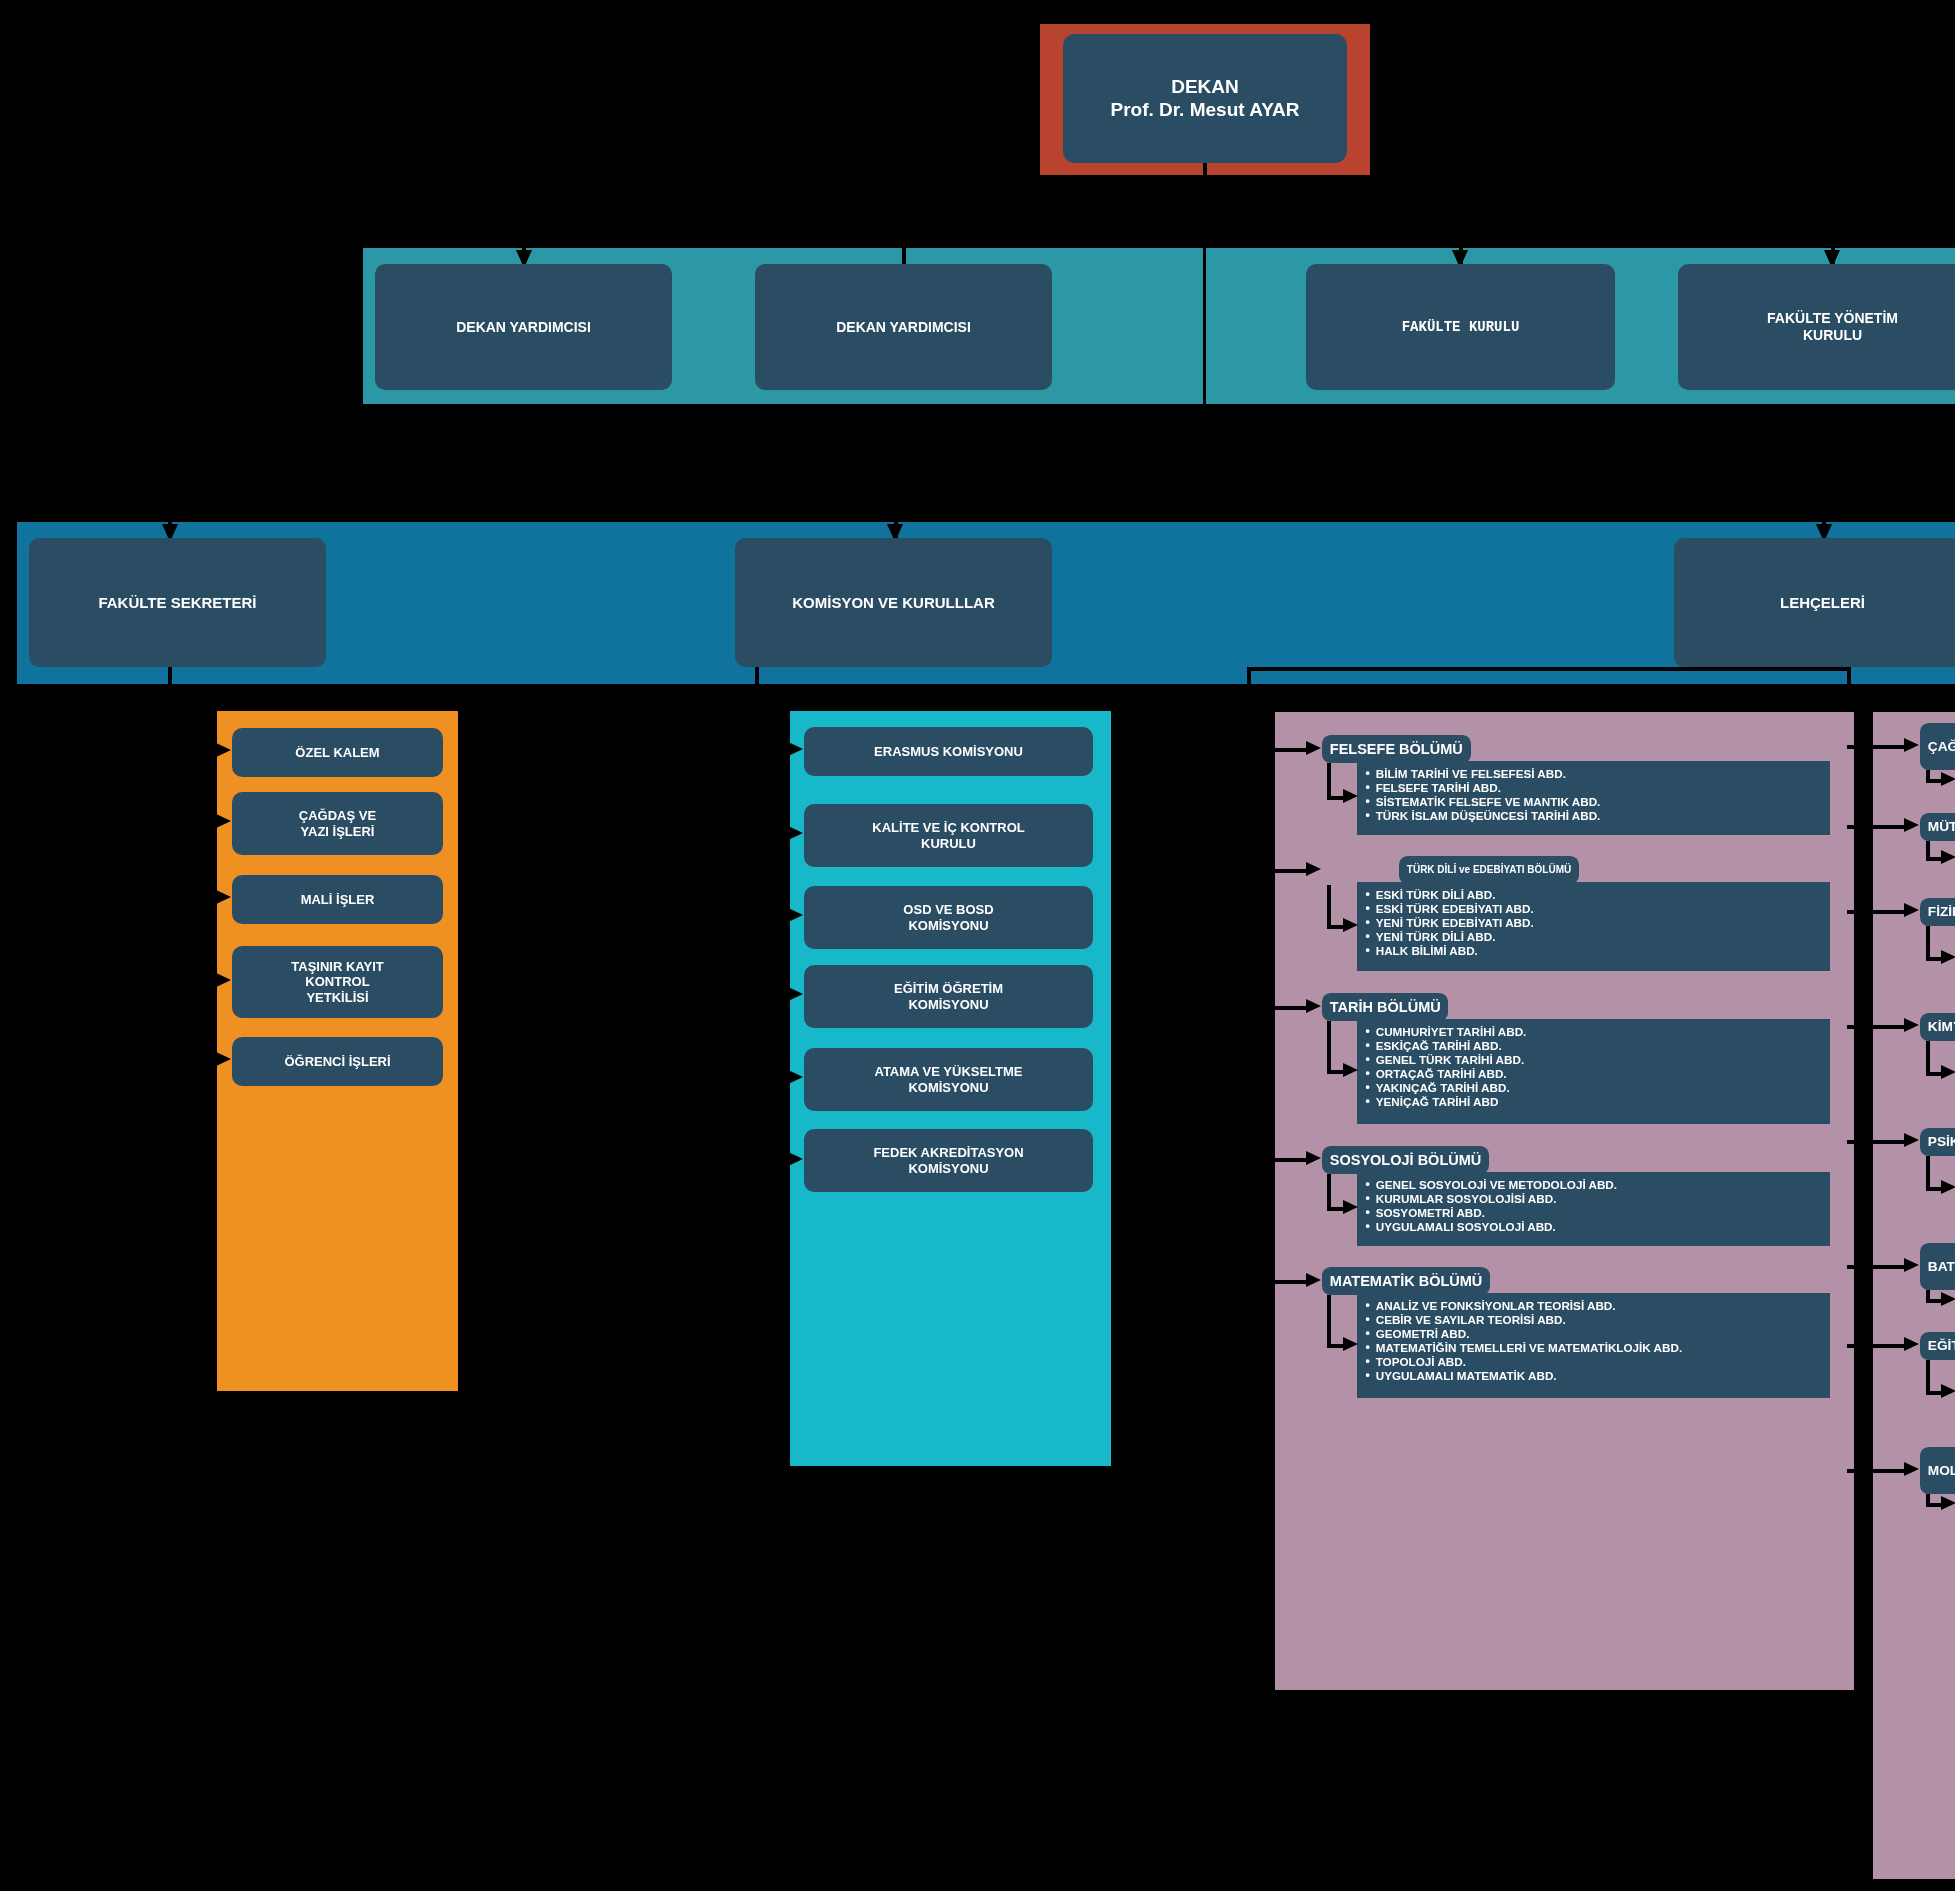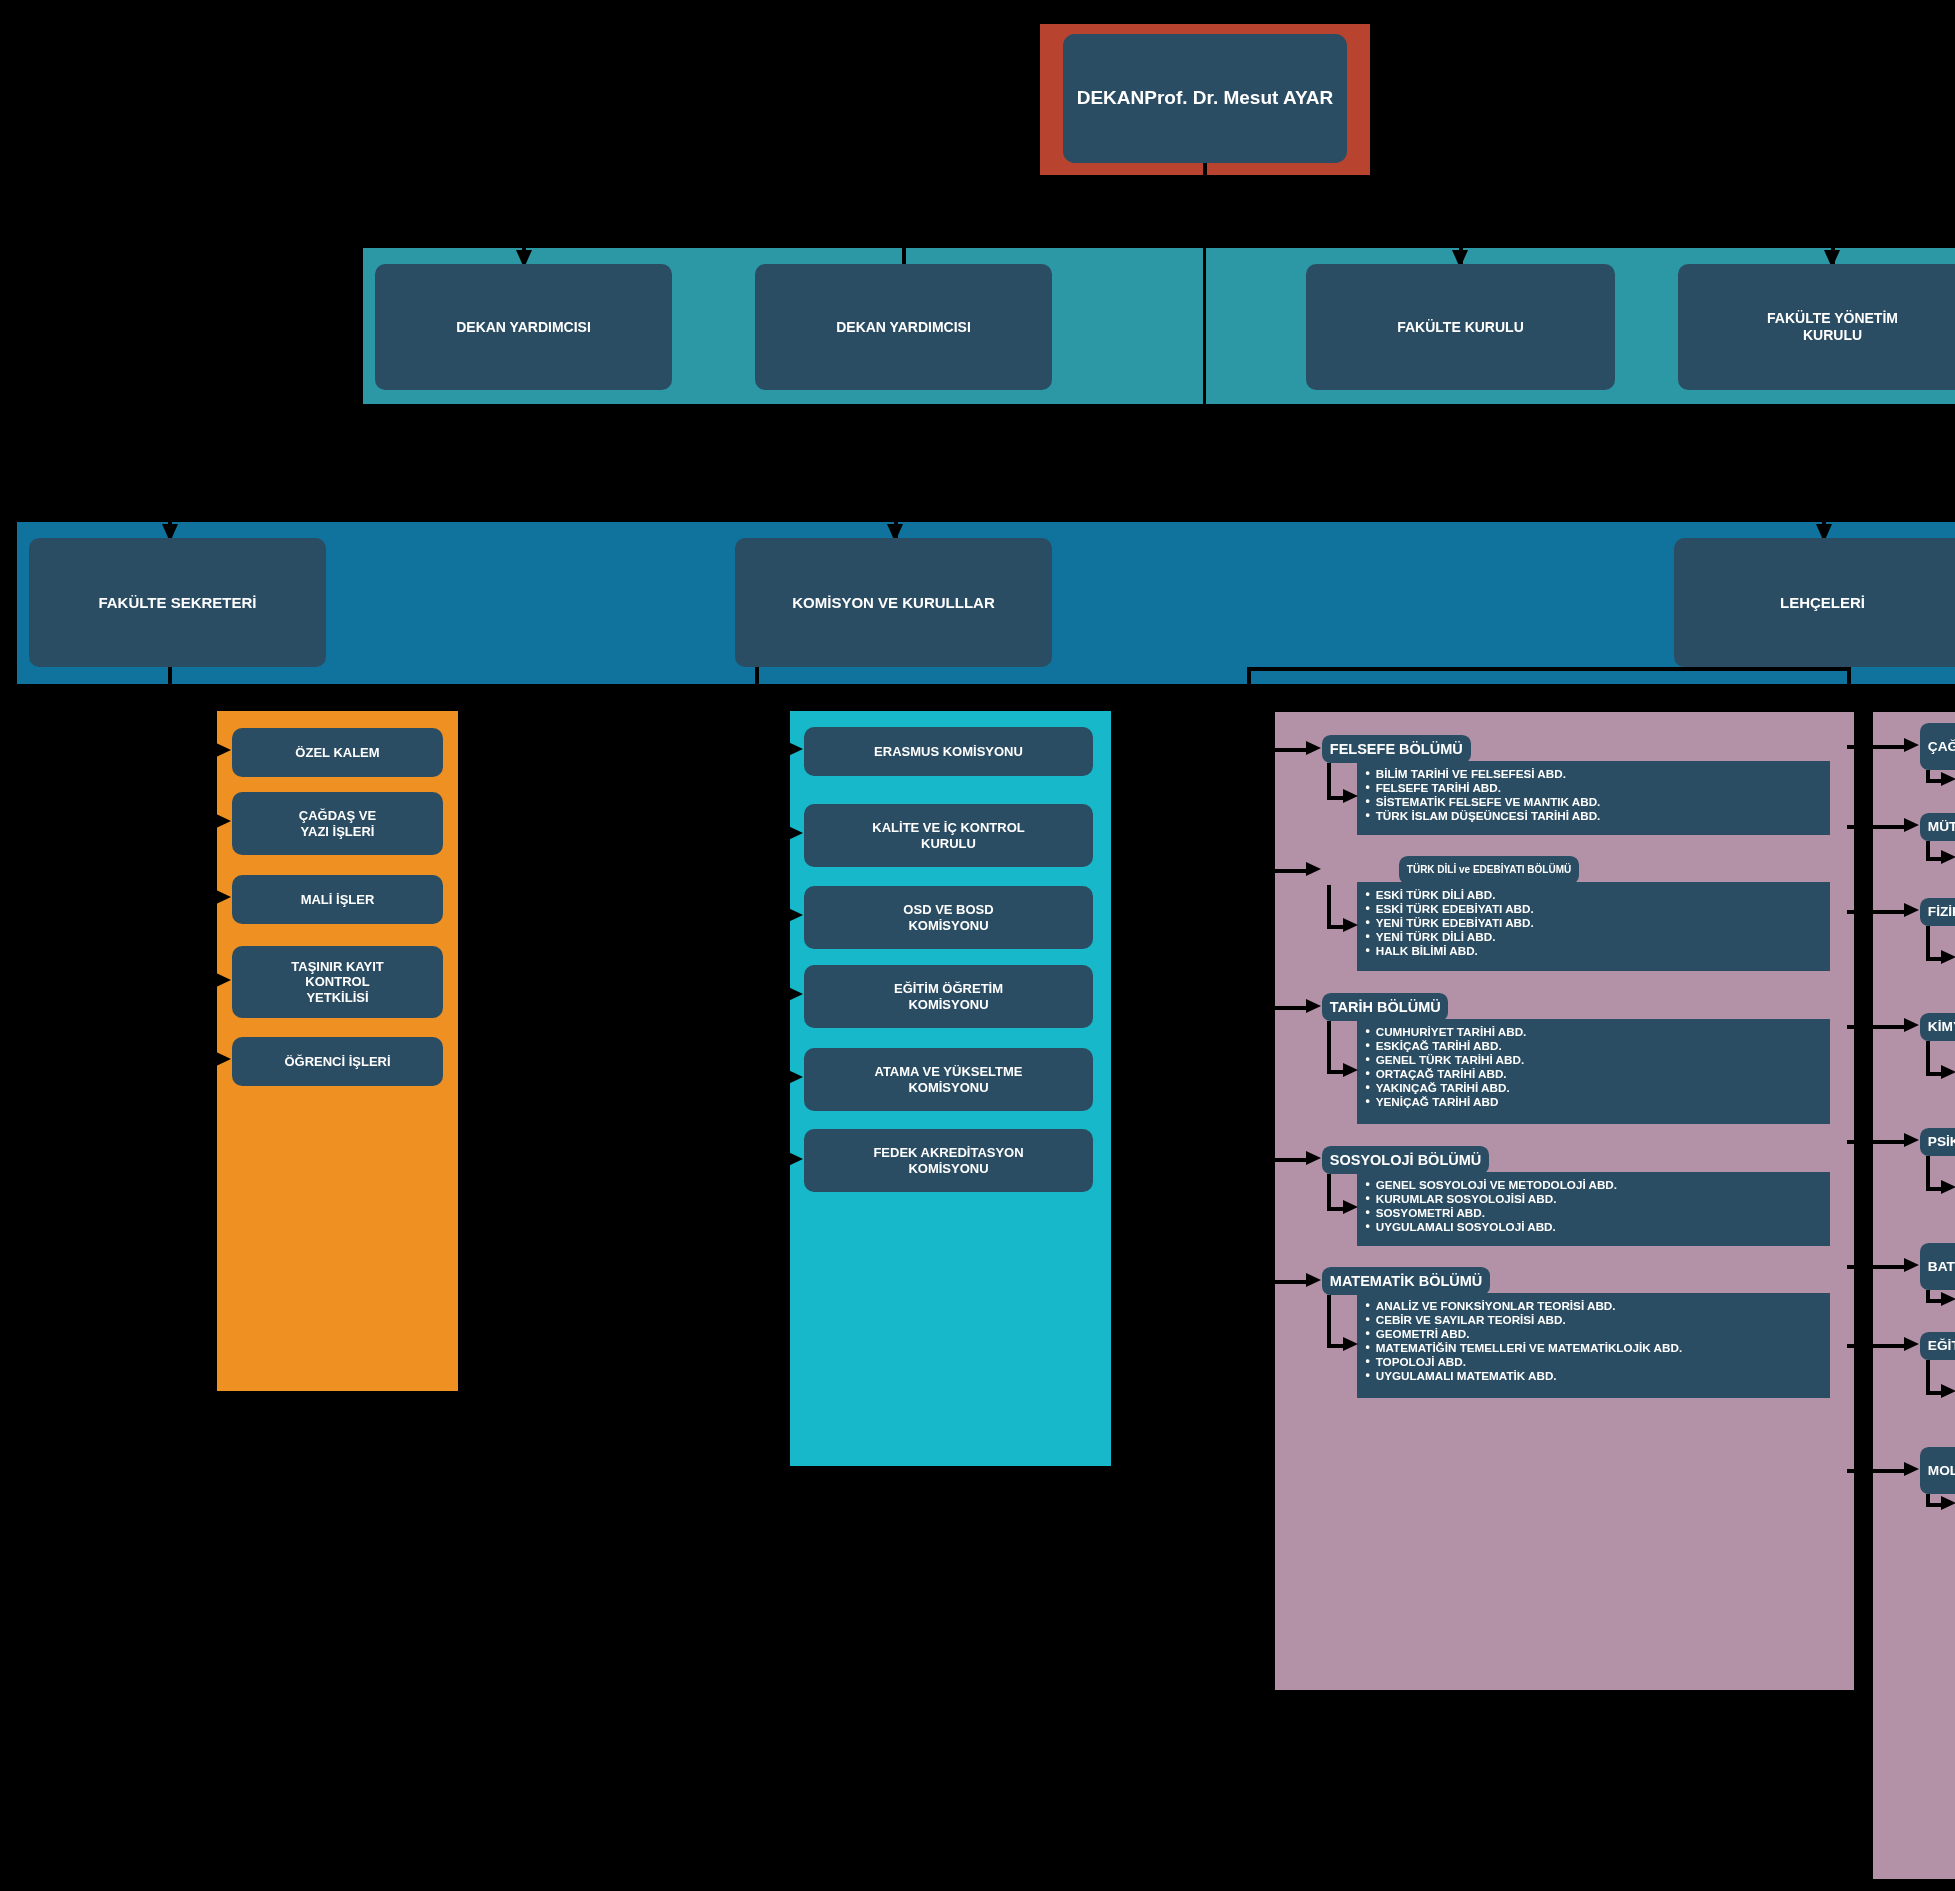--- a/index.html
+++ b/index.html
@@ -19,38 +19,38 @@
     font-weight:bold;
     line-height:1.18;
     box-sizing:border-box;
     padding:2.3px 5.5px;
   }
   .band{position:absolute;box-sizing:border-box;}
 
   
   #dean-frame{left:1040px;top:23.5px;width:330px;height:151px;background:#b8432f;}
   #dean-box{left:1063px;top:34px;width:284px;height:129px;border-radius:11.7px;
-            flex-direction:row;font-size:18px;}
+            flex-direction:column;font-size:18px;}
   #dean-box .l1{font-size:19px;}
   #dean-box .l2{font-size:19px;}
 
   
   .vline{position:absolute;background:#000;width:3.5px;}
   .hline{position:absolute;background:#000;height:3.5px;}
   .arrow-down{position:absolute;width:0;height:0;
     border-left:8.6px solid transparent;border-right:8.6px solid transparent;
     border-top:18px solid #000;}
 
   
   #teal-band{left:363px;top:248px;width:1631px;height:156px;background:#2c98a6;}
   #teal-divider{position:absolute;left:1203px;top:235px;width:3.1px;height:184px;background:#000;}
   .r2{height:126px;border-radius:10.2px;font-size:14px;top:264px;}
   #dy1{left:375px;width:297px;}
   #dy2{left:755px;width:297px;}
-  #fk1{left:1306px;width:309px;}
+  #fk1{left:1306px;width:309px;font-family:Liberation Mono, monospace;}
   #fk2{left:1678px;width:309px;flex-direction:column;}
 
   
   #blue-band{left:17px;top:522px;width:1964px;height:162px;background:#10739e;}
   .r3{height:129px;border-radius:10.2px;font-size:15px;top:538px;}
   #fsek{left:29px;width:297px;}
   #komk{left:735px;width:317px;}
   #boll{left:1674px;width:297px;}
 
   

